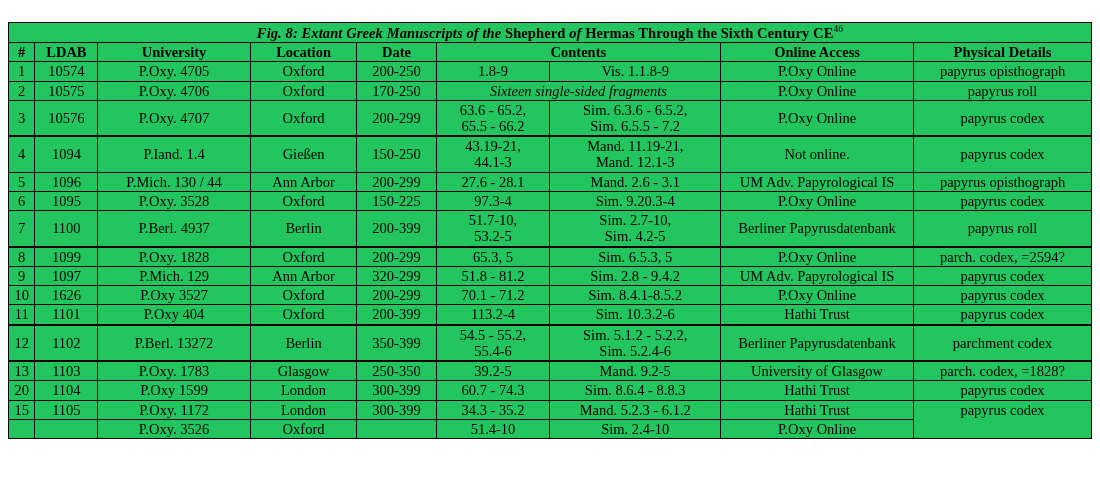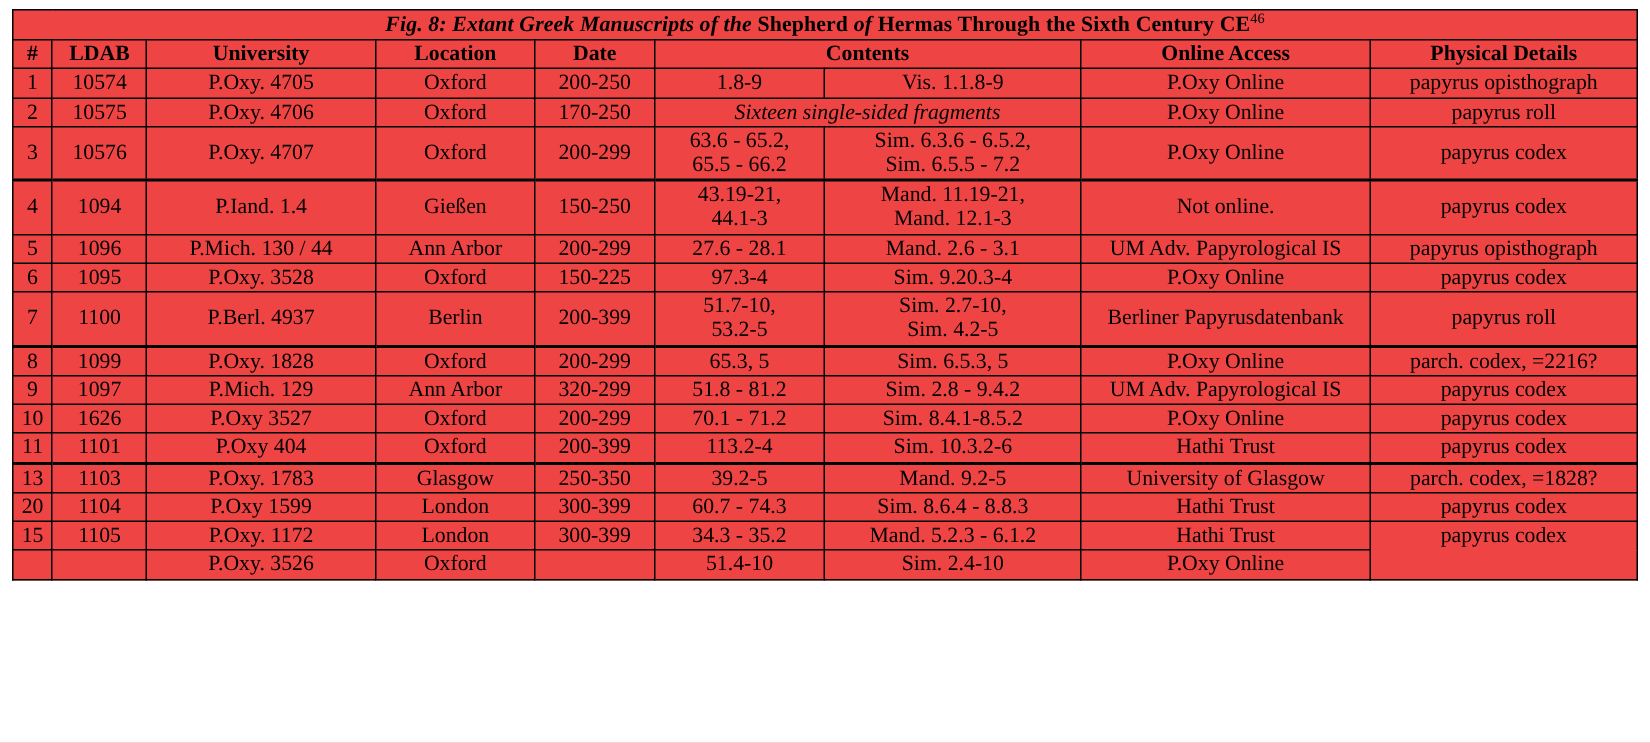--- a/index.html
+++ b/index.html
@@ -17,23 +17,23 @@
   .page {
     position: relative;
     width: 1100px;
     height: 495px;
     box-sizing: border-box;
     padding: 6px 8px 0 8px;
   }
   table.ms-table {
     border-collapse: collapse;
     width: 1084px;
-    margin: 0 auto;
+    margin: 16px auto;
     table-layout: fixed;
-    background: #ef4444;
+    background: #22c55e;
   }
   table.ms-table td, table.ms-table th {
     border: 1px solid #000;
     padding: 1px 3px;
     text-align: center;
     vertical-align: middle;
     font-size: 14.5px;
     line-height: 1.12;
   }
   .caption-cell {
@@ -198,21 +198,21 @@
         </tr>
         <tr>
           <td class="num thickline">8</td>
           <td class="thickline"><span class="lnk">1099</span></td>
           <td class="thickline">P.Oxy. 1828</td>
           <td class="thickline">Oxford</td>
           <td class="thickline">200-299</td>
           <td class="contents-a thickline">65.3, 5</td>
           <td class="contents-b thickline">Sim. 6.5.3, 5</td>
           <td class="thickline"><span class="lnk">P.Oxy Online</span></td>
-          <td class="thickline">parch. codex, =2216?</td>
+          <td class="thickline">parch. codex, =2594?</td>
         </tr>
         <tr>
           <td class="num">9</td>
           <td><span class="lnk">1097</span></td>
           <td>P.Mich. 129</td>
           <td>Ann Arbor</td>
           <td>320-299</td>
           <td class="contents-a">51.8 - 81.2</td>
           <td class="contents-b">Sim. 2.8 - 9.4.2</td>
           <td><span class="lnk">UM Adv. Papyrological IS</span></td>
@@ -232,20 +232,31 @@
         <tr>
           <td class="num">11</td>
           <td><span class="lnk">1101</span></td>
           <td>P.Oxy 404</td>
           <td>Oxford</td>
           <td>200-399</td>
           <td class="contents-a">113.2-4</td>
           <td class="contents-b">Sim. 10.3.2-6</td>
           <td><span class="lnk">Hathi Trust</span></td>
           <td>papyrus codex</td>
+        </tr>
+        <tr>
+          <td class="num thickline">12</td>
+          <td class="thickline"><span class="lnk">1102</span></td>
+          <td class="thickline">P.Berl. 13272</td>
+          <td class="thickline">Berlin</td>
+          <td class="thickline">350-399</td>
+          <td class="contents-a thickline">54.5 - 55.2,<br>55.4-6</td>
+          <td class="contents-b thickline">Sim. 5.1.2 - 5.2.2,<br>Sim. 5.2.4-6</td>
+          <td class="thickline"><span class="lnk">Berliner Papyrusdatenbank</span></td>
+          <td class="thickline">parchment codex</td>
         </tr>
         <tr>
           <td class="num thickline">13</td>
           <td class="thickline"><span class="lnk">1103</span></td>
           <td class="thickline">P.Oxy. 1783</td>
           <td class="thickline">Glasgow</td>
           <td class="thickline">250-350</td>
           <td class="contents-a thickline">39.2-5</td>
           <td class="contents-b thickline">Mand. 9.2-5</td>
           <td class="thickline"><span class="lnk">University of Glasgow</span></td>

